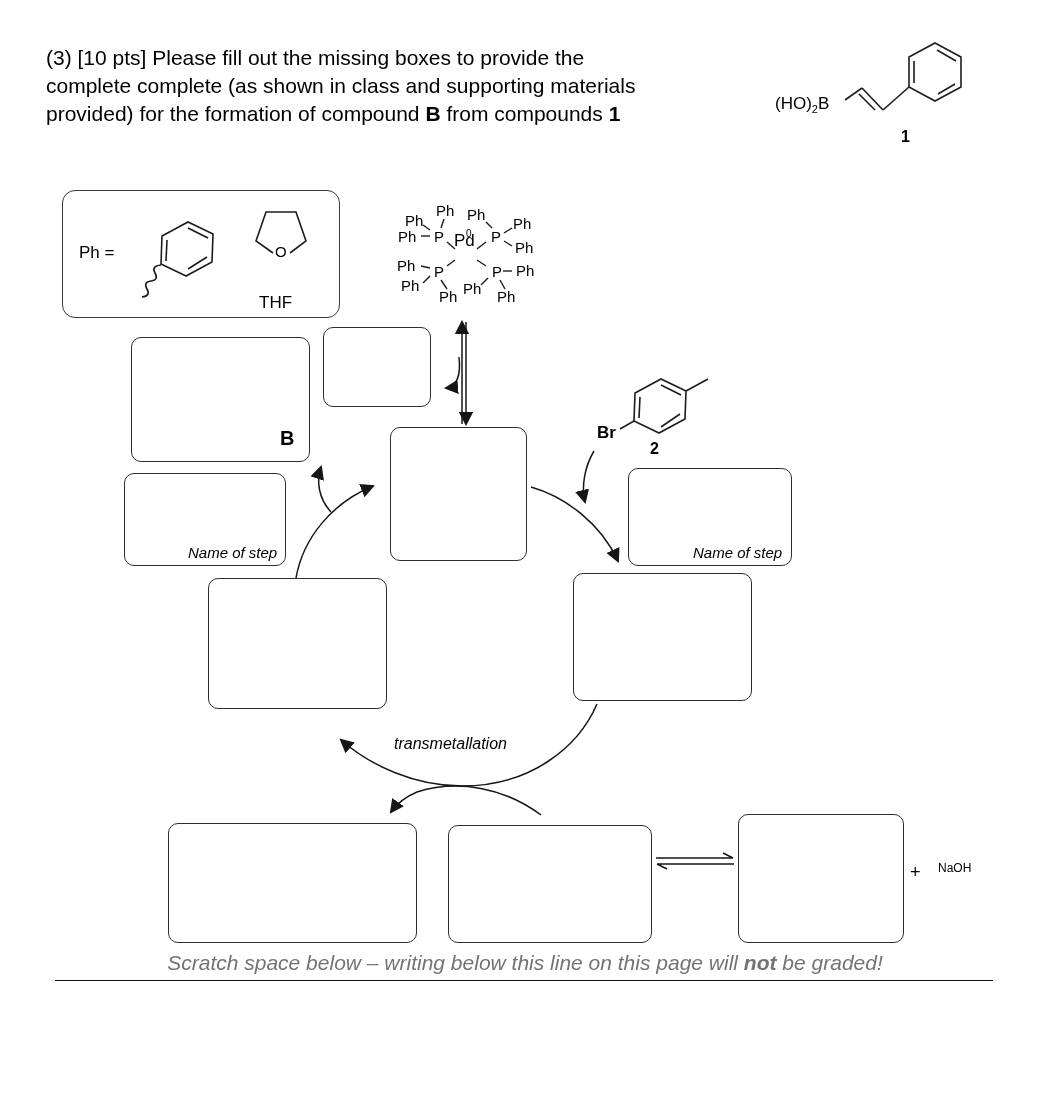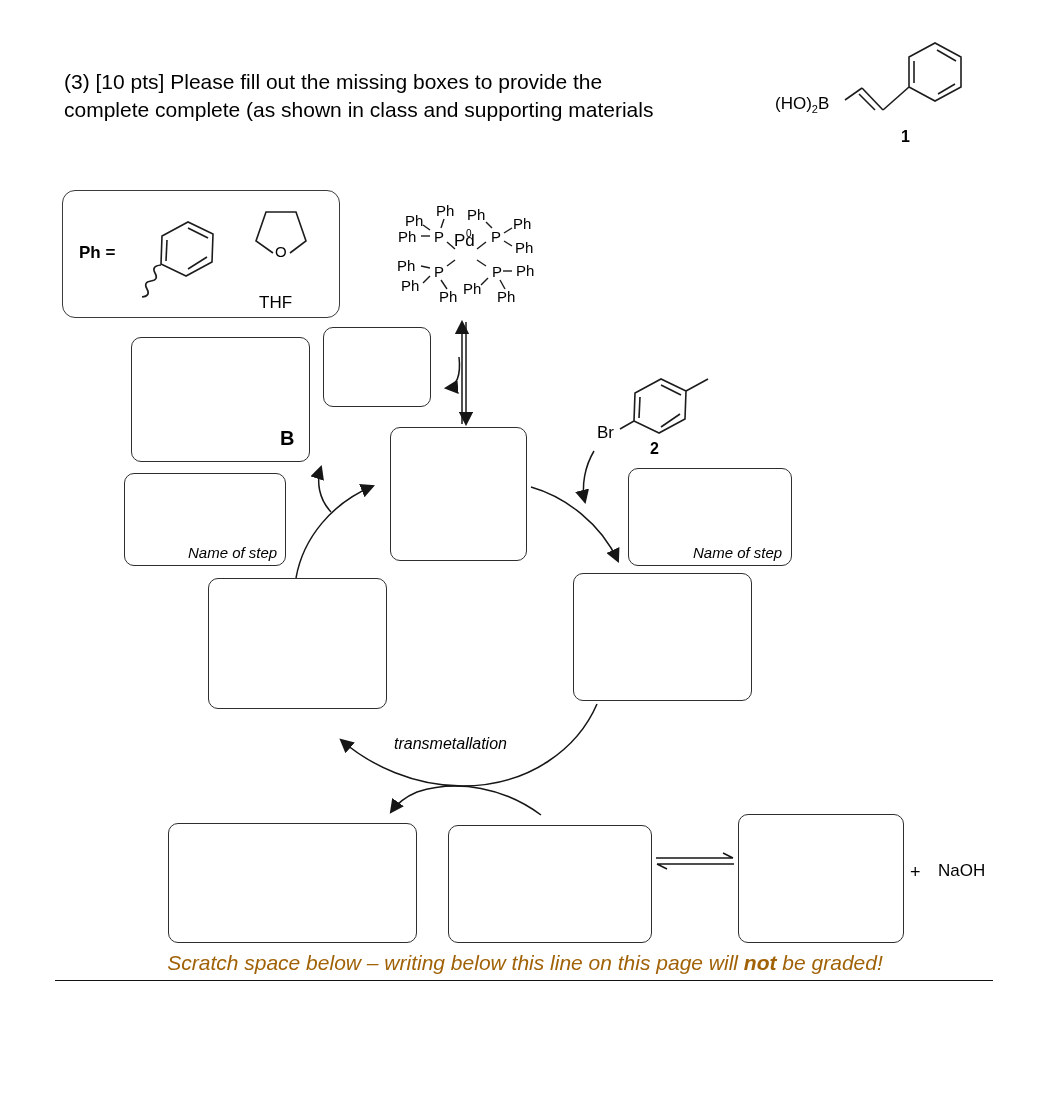--- a/index.html
+++ b/index.html
@@ -1,36 +1,37 @@
 <!DOCTYPE html>
 <html><head>
 <meta charset="utf-8">
 <style>
   html,body{margin:0;padding:0;background:#ffffff;}
   .page{position:relative;width:1058px;height:1108px;background:#ffffff;overflow:hidden;
         font-family:"Liberation Sans", sans-serif;color:#111;}
-  .question{position:absolute;left:64px;top:44px;margin-top:24px;}
+  .question{position:absolute;left:46px;top:44px;}
   .qline{font-size:21px;line-height:28px;white-space:nowrap;color:#000;}
   .art{position:absolute;left:0;top:0;}
   .abox{position:absolute;box-sizing:border-box;border:1.6px solid #2e2e2e;border-radius:10px;background:transparent;}
   .legendbox{position:absolute;box-sizing:border-box;border:1.5px solid #3a3a3a;border-radius:13px;}
   .flabel{position:absolute;white-space:nowrap;color:#000;line-height:1;}
   .flabel sub{font-size:11px;}
   .footer{position:absolute;left:55px;top:951px;width:940px;text-align:center;
-          font-style:italic;font-size:21px;color:#a16207;white-space:nowrap;}
+          font-style:italic;font-size:21px;color:#737373;white-space:nowrap;}
   .rule{position:absolute;left:55px;top:980px;width:938px;border-top:1.7px solid #111;}
 </style>
 </head>
 <body>
 
 <div class="page">
 
   <div class="question">
     <div class="qline"><span>(3) [10 pts] Please fill out the missing boxes to provide the</span></div>
     <div class="qline"><span>complete complete (as shown in class and supporting materials</span></div>
+    <div class="qline"><span>provided) for the formation of compound </span><span style="font-weight: bold;">B</span><span> from compounds </span><span style="font-weight: bold;">1</span></div>
   </div>
 
   <svg class="art" width="1058" height="1108" viewBox="0 0 1058 1108">
     <defs>
       <marker id="ah" viewBox="0 0 10 10" refX="8.5" refY="5" markerWidth="9.5" markerHeight="9.5" orient="auto-start-reverse">
         <path d="M0,0 L10,5 L0,10 z" fill="#161616"></path>
       </marker>
     </defs>
 
     <g stroke="#1c1c1c" stroke-width="1.6" fill="none">
@@ -112,28 +113,28 @@
   <div class="abox" style="left:448px;top:825px;width:204px;height:118px;"></div>
   <div class="abox" style="left:738px;top:814px;width:166px;height:129px;"></div>
 
   <span class="flabel" style="left:775px;top:95px;font-size:17px;"><span>(HO)</span><sub>2</sub><span>B</span></span>
 
   <div id="label-layer">
       <span class="flabel" style="left: 280px; top: 428px; font-size: 20px; font-weight: bold;">B</span>
       <span class="flabel" style="left: 188px; top: 545px; font-size: 15px; font-style: italic;">Name of step</span>
       <span class="flabel" style="left: 693px; top: 545px; font-size: 15px; font-style: italic;">Name of step</span>
       <span class="flabel" style="left: 394px; top: 736px; font-size: 16px; font-style: italic;">transmetallation</span>
-      <span class="flabel" style="left: 79px; top: 244px; font-size: 17px; font-weight: bold;">Ph =</span>
+      <span class="flabel" style="left: 79px; top: 244px; font-size: 17px;">Ph =</span>
       <span class="flabel" style="left: 259px; top: 271px; font-size: 17px; margin-top: 23px;">THF</span>
       <span class="flabel" style="left: 275px; top: 244px; font-size: 15px;">O</span>
-      <span class="flabel" style="left: 597px; top: 424px; font-size: 17px;">Br</span>
+      <span class="flabel" style="left: 597px; top: 424px; font-size: 17px; font-weight: bold;">Br</span>
       <span class="flabel" style="left: 650px; top: 441px; font-size: 16px; font-weight: bold;">2</span>
       <span class="flabel" style="left: 901px; top: 129px; font-size: 16px; font-weight: bold;">1</span>
       <span class="flabel" style="left: 910px; top: 863px; font-size: 18px;">+</span>
-      <span class="flabel" style="left: 938px; top: 862px; font-size: 17px;">NaOH</span>
+      <span class="flabel" style="left: 938px; top: 862px; font-size: 12px;">NaOH</span>
       <span class="flabel" style="left: 436px; top: 203px; font-size: 15px;">Ph</span>
       <span class="flabel" style="left: 405px; top: 213px; font-size: 15px;">Ph</span>
       <span class="flabel" style="left: 398px; top: 229px; font-size: 15px;">Ph</span>
       <span class="flabel" style="left: 434px; top: 229px; font-size: 15px;">P</span>
       <span class="flabel" style="left: 466px; top: 229px; font-size: 10px;">0</span>
       <span class="flabel" style="left: 467px; top: 207px; font-size: 15px;">Ph</span>
       <span class="flabel" style="left: 491px; top: 229px; font-size: 15px;">P</span>
       <span class="flabel" style="left: 513px; top: 216px; font-size: 15px;">Ph</span>
       <span class="flabel" style="left: 515px; top: 240px; font-size: 15px;">Ph</span>
       <span class="flabel" style="left: 454px; top: 232px; font-size: 17px;">Pd</span>

